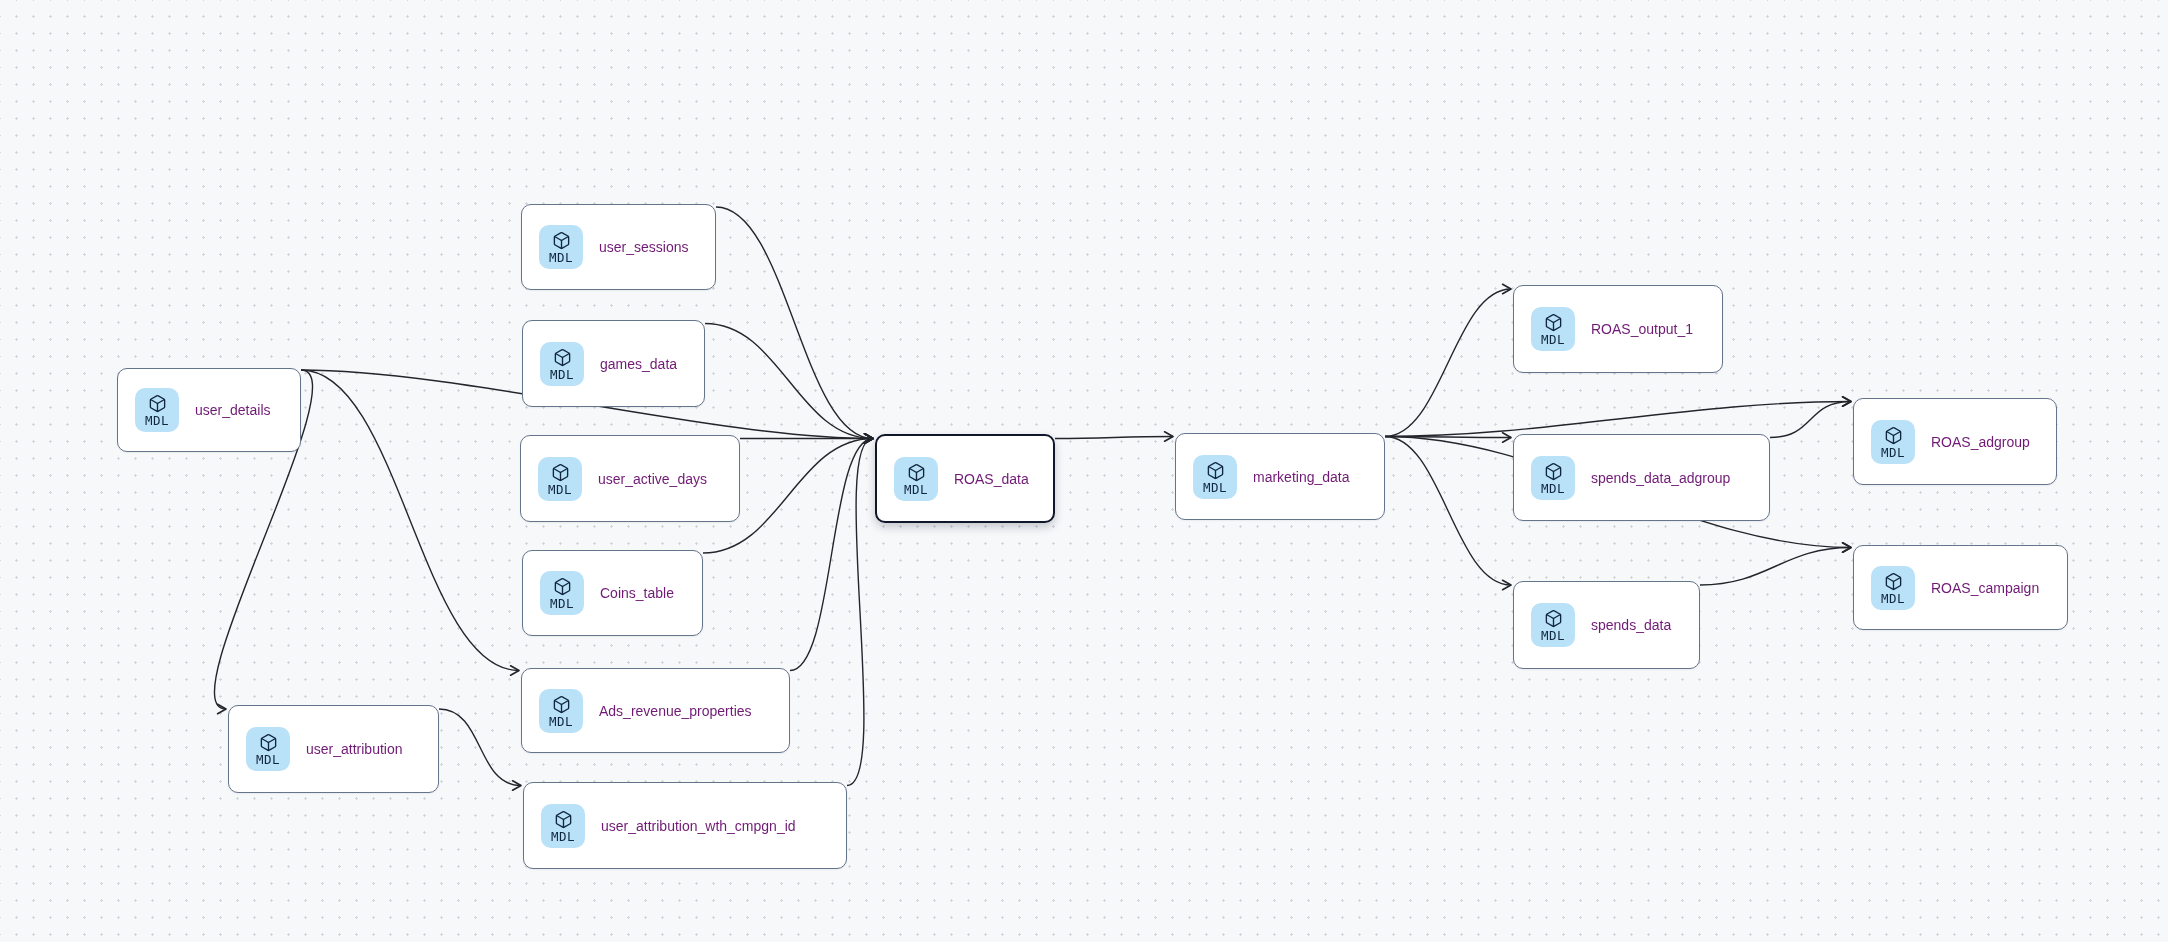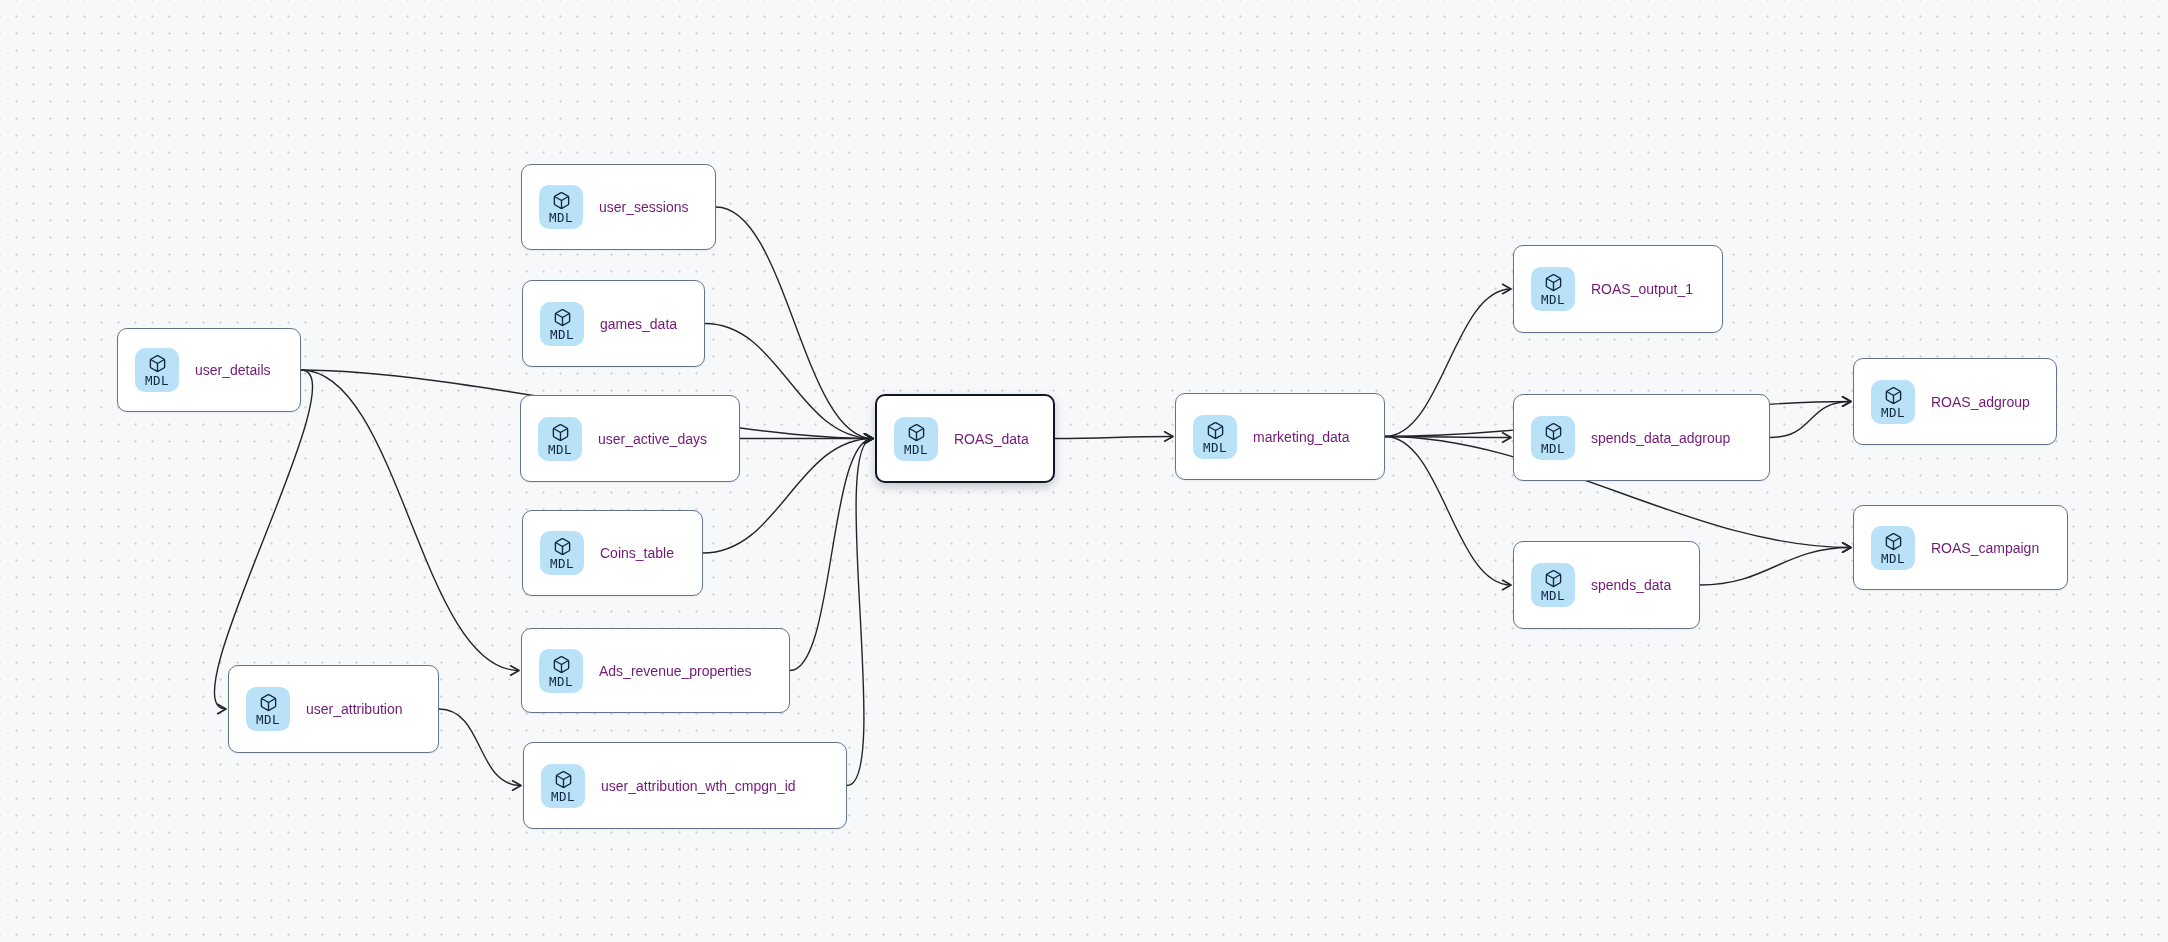--- a/index.html
+++ b/index.html
@@ -29,20 +29,21 @@
     box-sizing: border-box;
     display: flex;
     align-items: center;
     gap: 16px;
     padding-left: 17px;
     background: #ffffff;
     border: 1.4px solid #64748b;
     border-radius: 10px;
     box-shadow: 0 1px 2px rgba(15,23,42,0.06);
     cursor: pointer;
+    margin-top: 40px;
   }
   .node.selected {
     border: 2.5px solid #0f172a;
     box-shadow: 0 4px 10px rgba(15,23,42,0.22);
   }
   .node .icon {
     width: 44px;
     height: 44px;
     flex: 0 0 44px;
     border-radius: 10px;

